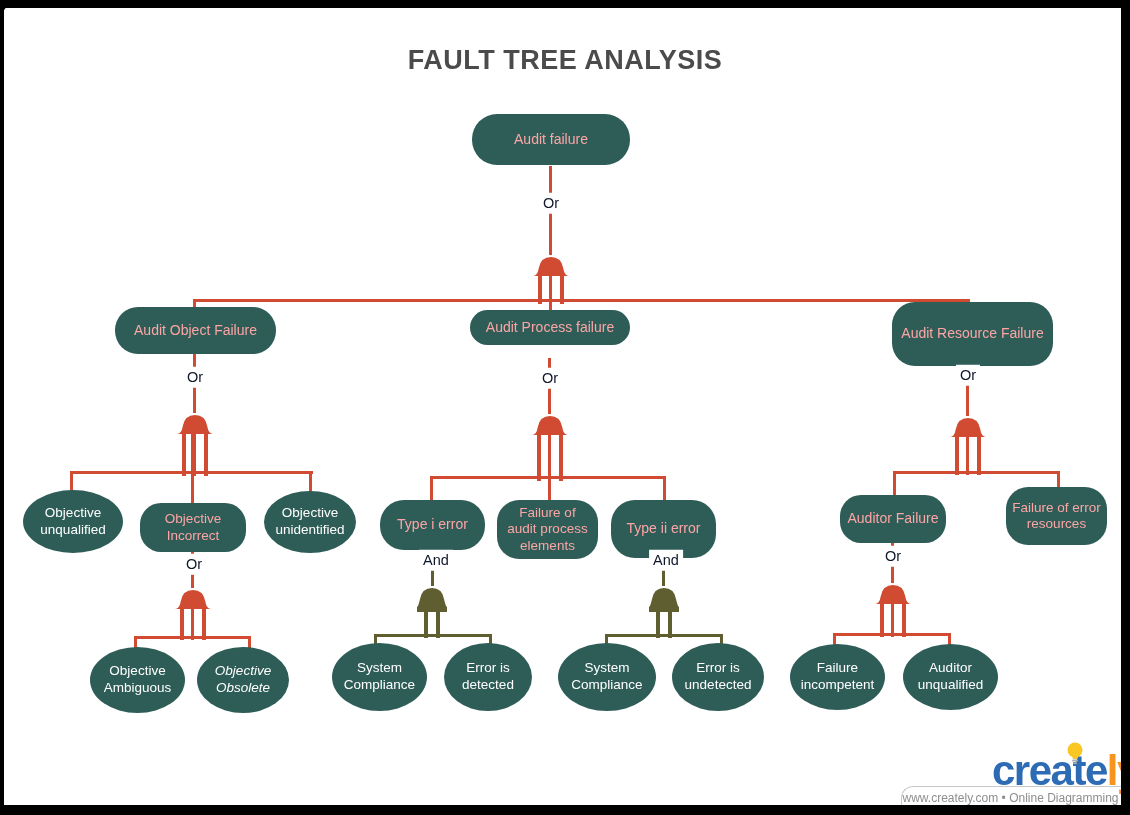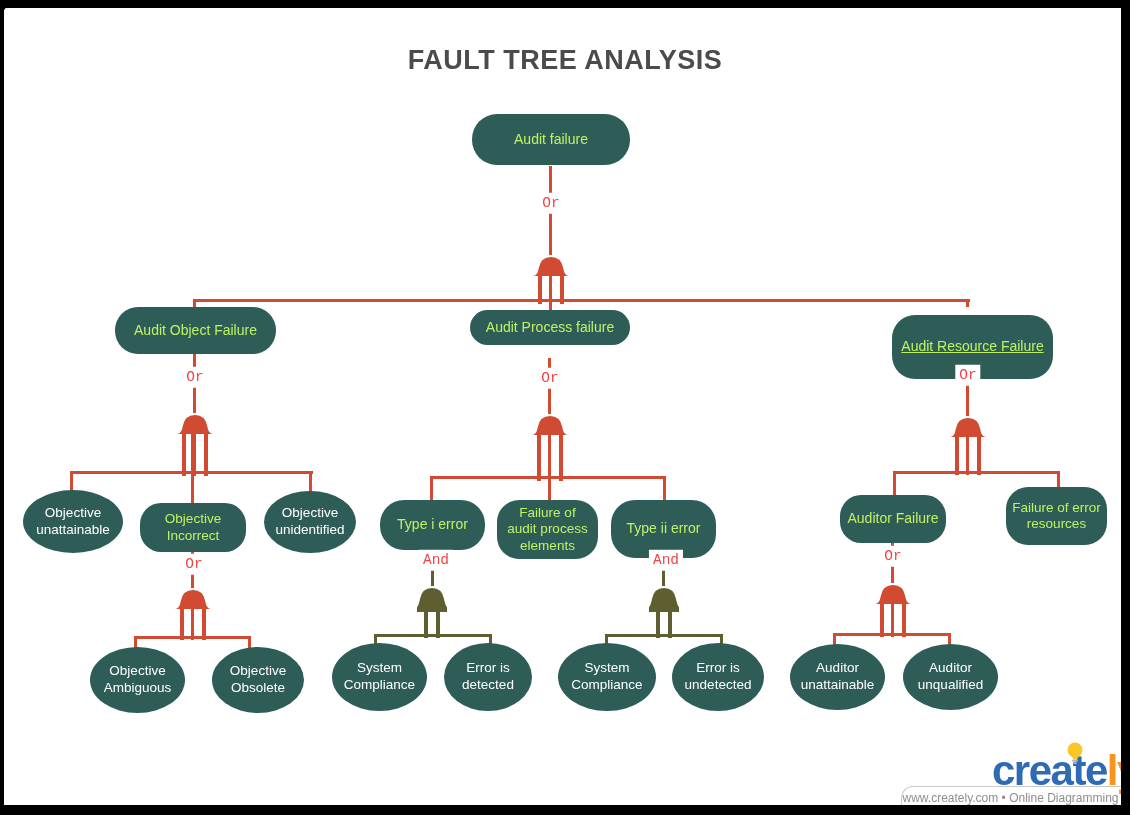--- a/index.html
+++ b/index.html
@@ -15,21 +15,21 @@
   .frame.left{left:0;top:0;width:4px;height:815px;}
   .frame.right{left:1121px;top:0;width:9px;height:815px;}
 
   .title{
     position:absolute;left:0;top:45px;width:1130px;text-align:center;
     font-size:27px;font-weight:bold;color:#4b4b4b;letter-spacing:.5px;z-index:3;
   }
 
   
   .rnode{
-    position:absolute;background:#2e5d58;color:#bef264;z-index:3;
+    position:absolute;background:#2e5d58;color:#fca5a5;z-index:3;
     display:flex;align-items:center;justify-content:center;text-align:center;
     font-size:14px;line-height:1.25;box-sizing:border-box;padding:2px 6px;
   }
   .enode{
     position:absolute;background:#2e5d58;color:#fff;border-radius:50%;z-index:3;
     display:flex;align-items:center;justify-content:center;text-align:center;
     font-size:13.5px;line-height:1.25;box-sizing:border-box;padding:4px 6px;
   }
   .small{font-size:13.5px;}
 
@@ -46,21 +46,21 @@
   .gate .leg.r{right:5px;}
   .gate .leg.c{left:16px;width:3px;}
   .gate.and{width:32px;}
   .gate.and .leg{background:#5e5e30;top:25px;}
   .gate.and .leg.l{left:8px;}
   .gate.and .leg.r{right:8px;}
 
   
   .glabel{
     position:absolute;transform:translate(-50%,-50%);background:#fff;
-    color:#ef4444;font-size:14.5px;padding:3px 4px;z-index:4;line-height:1;font-family:Liberation Mono, monospace;
+    color:#0f172a;font-size:14.5px;padding:3px 4px;z-index:4;line-height:1;
   }
 
   
   .wm-box{
     position:absolute;left:901px;top:786px;width:229px;height:29px;
     border-top:1px solid #c8c8c8;border-left:1px solid #c8c8c8;
     border-radius:12px 0 0 0;z-index:5;
   }
   .wm-logo{
     position:absolute;left:992px;top:750px;font-size:42px;font-weight:bold;
@@ -193,38 +193,38 @@
   <div class="glabel" style="left:550px;top:378px;">Or</div>
   <div class="glabel" style="left:968px;top:375px;">Or</div>
   <div class="glabel" style="left:194px;top:564px;">Or</div>
   <div class="glabel" style="left:436px;top:560px;">And</div>
   <div class="glabel" style="left:666px;top:560px;">And</div>
   <div class="glabel" style="left:893px;top:556px;">Or</div>
 
   <div class="rnode" style="left:472px;top:114px;width:158px;height:51px;border-radius:25px;">Audit failure</div>
   <div class="rnode" style="left:115px;top:307px;width:161px;height:47px;border-radius:23px;">Audit Object Failure</div>
   <div class="rnode" style="left:470px;top:310px;width:160px;height:35px;border-radius:25px;">Audit Process failure</div>
-  <div class="rnode" style="left:892px;top:315px;width:161px;height:64px;border-radius:23px;text-decoration:underline;">Audit Resource Failure</div>
+  <div class="rnode" style="left:892px;top:302px;width:161px;height:64px;border-radius:23px;">Audit Resource Failure</div>
 
   <div class="rnode" style="left:380px;top:500px;width:105px;height:50px;border-radius:24px;">Type i error</div>
   <div class="rnode small" style="left:140px;top:503px;width:106px;height:49px;border-radius:21px;">Objective Incorrect</div>
   <div class="rnode small" style="left:497px;top:500px;width:101px;height:59px;border-radius:22px;line-height:1.22;">Failure of audit process elements</div>
   <div class="rnode" style="left:611px;top:500px;width:105px;height:58px;border-radius:24px;">Type ii error</div>
   <div class="rnode" style="left:840px;top:495px;width:106px;height:48px;border-radius:21px;">Auditor Failure</div>
   <div class="rnode small" style="left:1006px;top:487px;width:101px;height:58px;border-radius:22px;line-height:1.22;">Failure of error resources</div>
 
-  <div class="enode" style="left:23px;top:490px;width:100px;height:63px;">Objective unattainable</div>
+  <div class="enode" style="left:23px;top:490px;width:100px;height:63px;">Objective unqualified</div>
   <div class="enode" style="left:90px;top:647px;width:95px;height:66px;">Objective Ambiguous</div>
   <div class="enode" style="left:264px;top:491px;width:92px;height:62px;">Objective unidentified</div>
-  <div class="enode" style="left:212px;top:647px;width:92px;height:66px;">Objective Obsolete</div>
+  <div class="enode" style="left:197px;top:647px;width:92px;height:66px;font-style:italic;">Objective Obsolete</div>
   <div class="enode" style="left:332px;top:643px;width:95px;height:68px;">System Compliance</div>
   <div class="enode" style="left:444px;top:643px;width:88px;height:68px;">Error is detected</div>
   <div class="enode" style="left:558px;top:643px;width:98px;height:68px;">System Compliance</div>
   <div class="enode" style="left:672px;top:643px;width:92px;height:68px;">Error is undetected</div>
-  <div class="enode" style="left:790px;top:644px;width:95px;height:66px;">Auditor unattainable</div>
+  <div class="enode" style="left:790px;top:644px;width:95px;height:66px;">Failure incompetent</div>
   <div class="enode" style="left:903px;top:644px;width:95px;height:66px;">Auditor unqualified</div>
 
   <div class="wm-box"></div>
   <div class="wm-logo"><span class="b">create</span><span class="o">ly</span></div>
   <div class="wm-bulb">
     <svg width="18" height="23" viewBox="0 0 18 23">
       <circle cx="9" cy="8" r="7.5" fill="#f9c623"></circle>
       <path d="M6 14 L12 14 L11 17 L7 17 Z" fill="#f9c623"></path>
       <rect x="6" y="17.5" width="6" height="2" rx="1" fill="#b0b0b0"></rect>
       <rect x="7" y="20.2" width="4" height="1.8" rx="0.9" fill="#b0b0b0"></rect>

